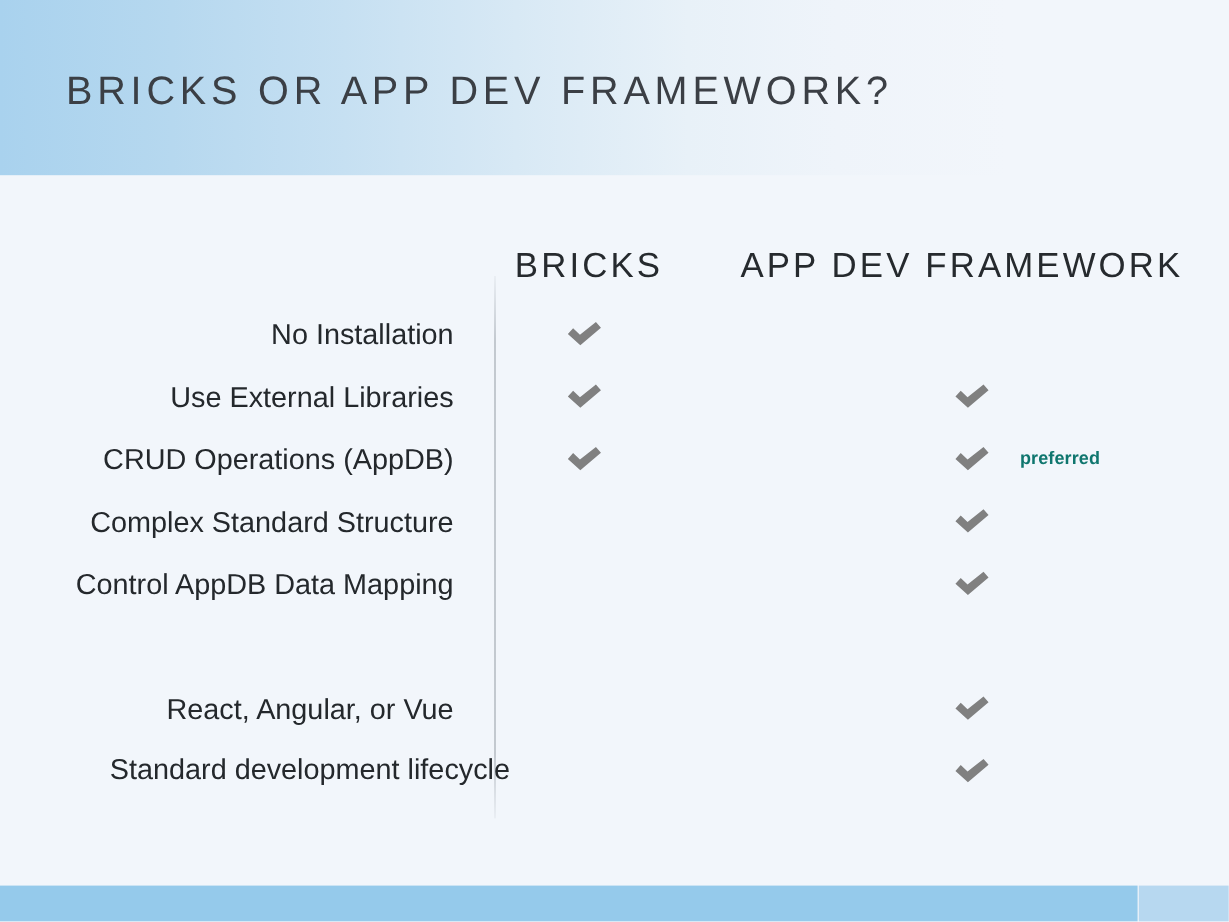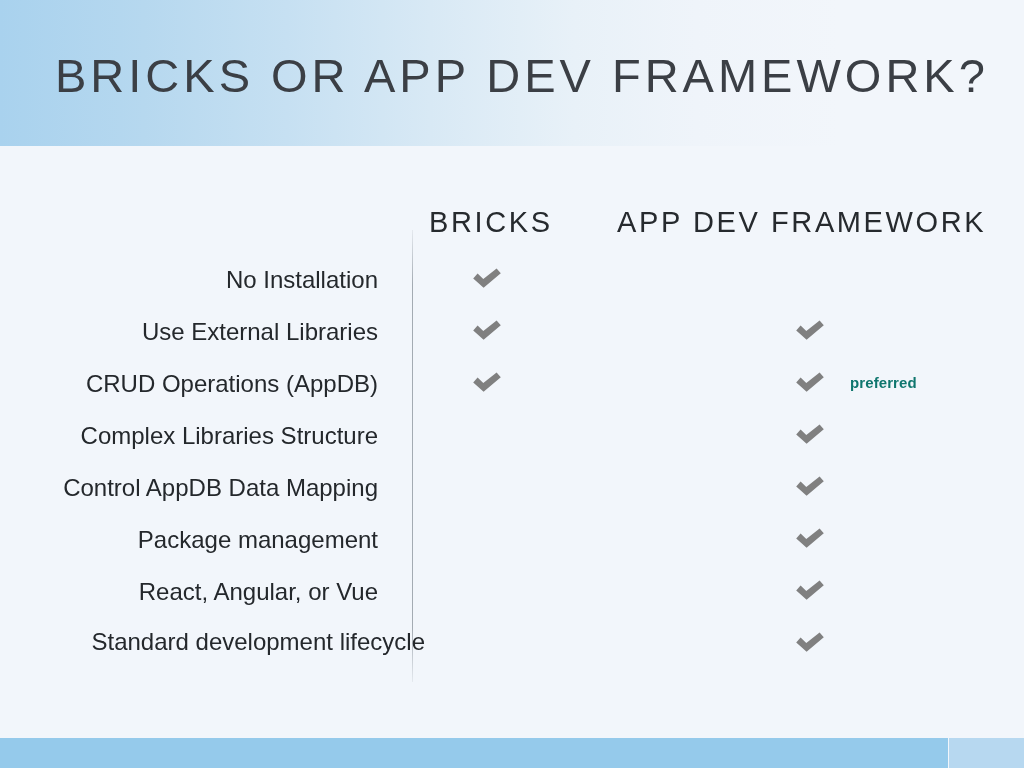--- a/index.html
+++ b/index.html
@@ -29,21 +29,21 @@
                 #d8e9f5 42%,
                 #e8f1f8 56%,
                 #eff4fa 68%,
                 #f2f6fb 82%,
                 #f2f6fb 100%);
   }
   .page-title {
     position: absolute;
     left: 55px;
     top: 46px;
-    font-size: 47px;
+    font-size: 33px;
     line-height: 60px;
     letter-spacing: 4.0px;
     color: #3b3f45;
     font-weight: 400;
     white-space: nowrap;
   }
 
   
   .compare {
     position: absolute;
@@ -194,43 +194,35 @@
           </svg>
         </span>
         <span class="check appdev">
           <svg viewBox="0 0 34 34" xmlns="http://www.w3.org/2000/svg">
             <path d="M3.2 17.4 L7.6 12.6 L13.3 18.0 L26.6 7.4 L30.8 12.2 L13.6 26.8 Z" fill="#808080"></path>
           </svg>
         </span>
         <div class="note">preferred</div>
       </div>
       <div class="row" style="top: 264px;">
-        <div class="row-label">Complex Libraries Structure</div>
+        <div class="row-label">Complex Standard Structure</div>
         <span class="check appdev">
           <svg viewBox="0 0 34 34" xmlns="http://www.w3.org/2000/svg">
             <path d="M3.2 17.4 L7.6 12.6 L13.3 18.0 L26.6 7.4 L30.8 12.2 L13.6 26.8 Z" fill="#808080"></path>
           </svg>
         </span>
       </div>
       <div class="row" style="top: 316px;">
         <div class="row-label">Control AppDB Data Mapping</div>
         <span class="check appdev">
           <svg viewBox="0 0 34 34" xmlns="http://www.w3.org/2000/svg">
             <path d="M3.2 17.4 L7.6 12.6 L13.3 18.0 L26.6 7.4 L30.8 12.2 L13.6 26.8 Z" fill="#808080"></path>
           </svg>
         </span>
       </div>
-      <div class="row" style="top: 368px;">
-        <div class="row-label">Package management</div>
-        <span class="check appdev">
-          <svg viewBox="0 0 34 34" xmlns="http://www.w3.org/2000/svg">
-            <path d="M3.2 17.4 L7.6 12.6 L13.3 18.0 L26.6 7.4 L30.8 12.2 L13.6 26.8 Z" fill="#808080"></path>
-          </svg>
-        </span>
-      </div>
       <div class="row" style="top: 420px;">
         <div class="row-label">React, Angular, or Vue</div>
         <span class="check appdev">
           <svg viewBox="0 0 34 34" xmlns="http://www.w3.org/2000/svg">
             <path d="M3.2 17.4 L7.6 12.6 L13.3 18.0 L26.6 7.4 L30.8 12.2 L13.6 26.8 Z" fill="#808080"></path>
           </svg>
         </span>
       </div>
       <div class="row" style="top: 472px;">
         <div class="row-label two-line" style="line-height: 50px; width: 378px; margin-left: 47px;">Standard development lifecycle</div>

